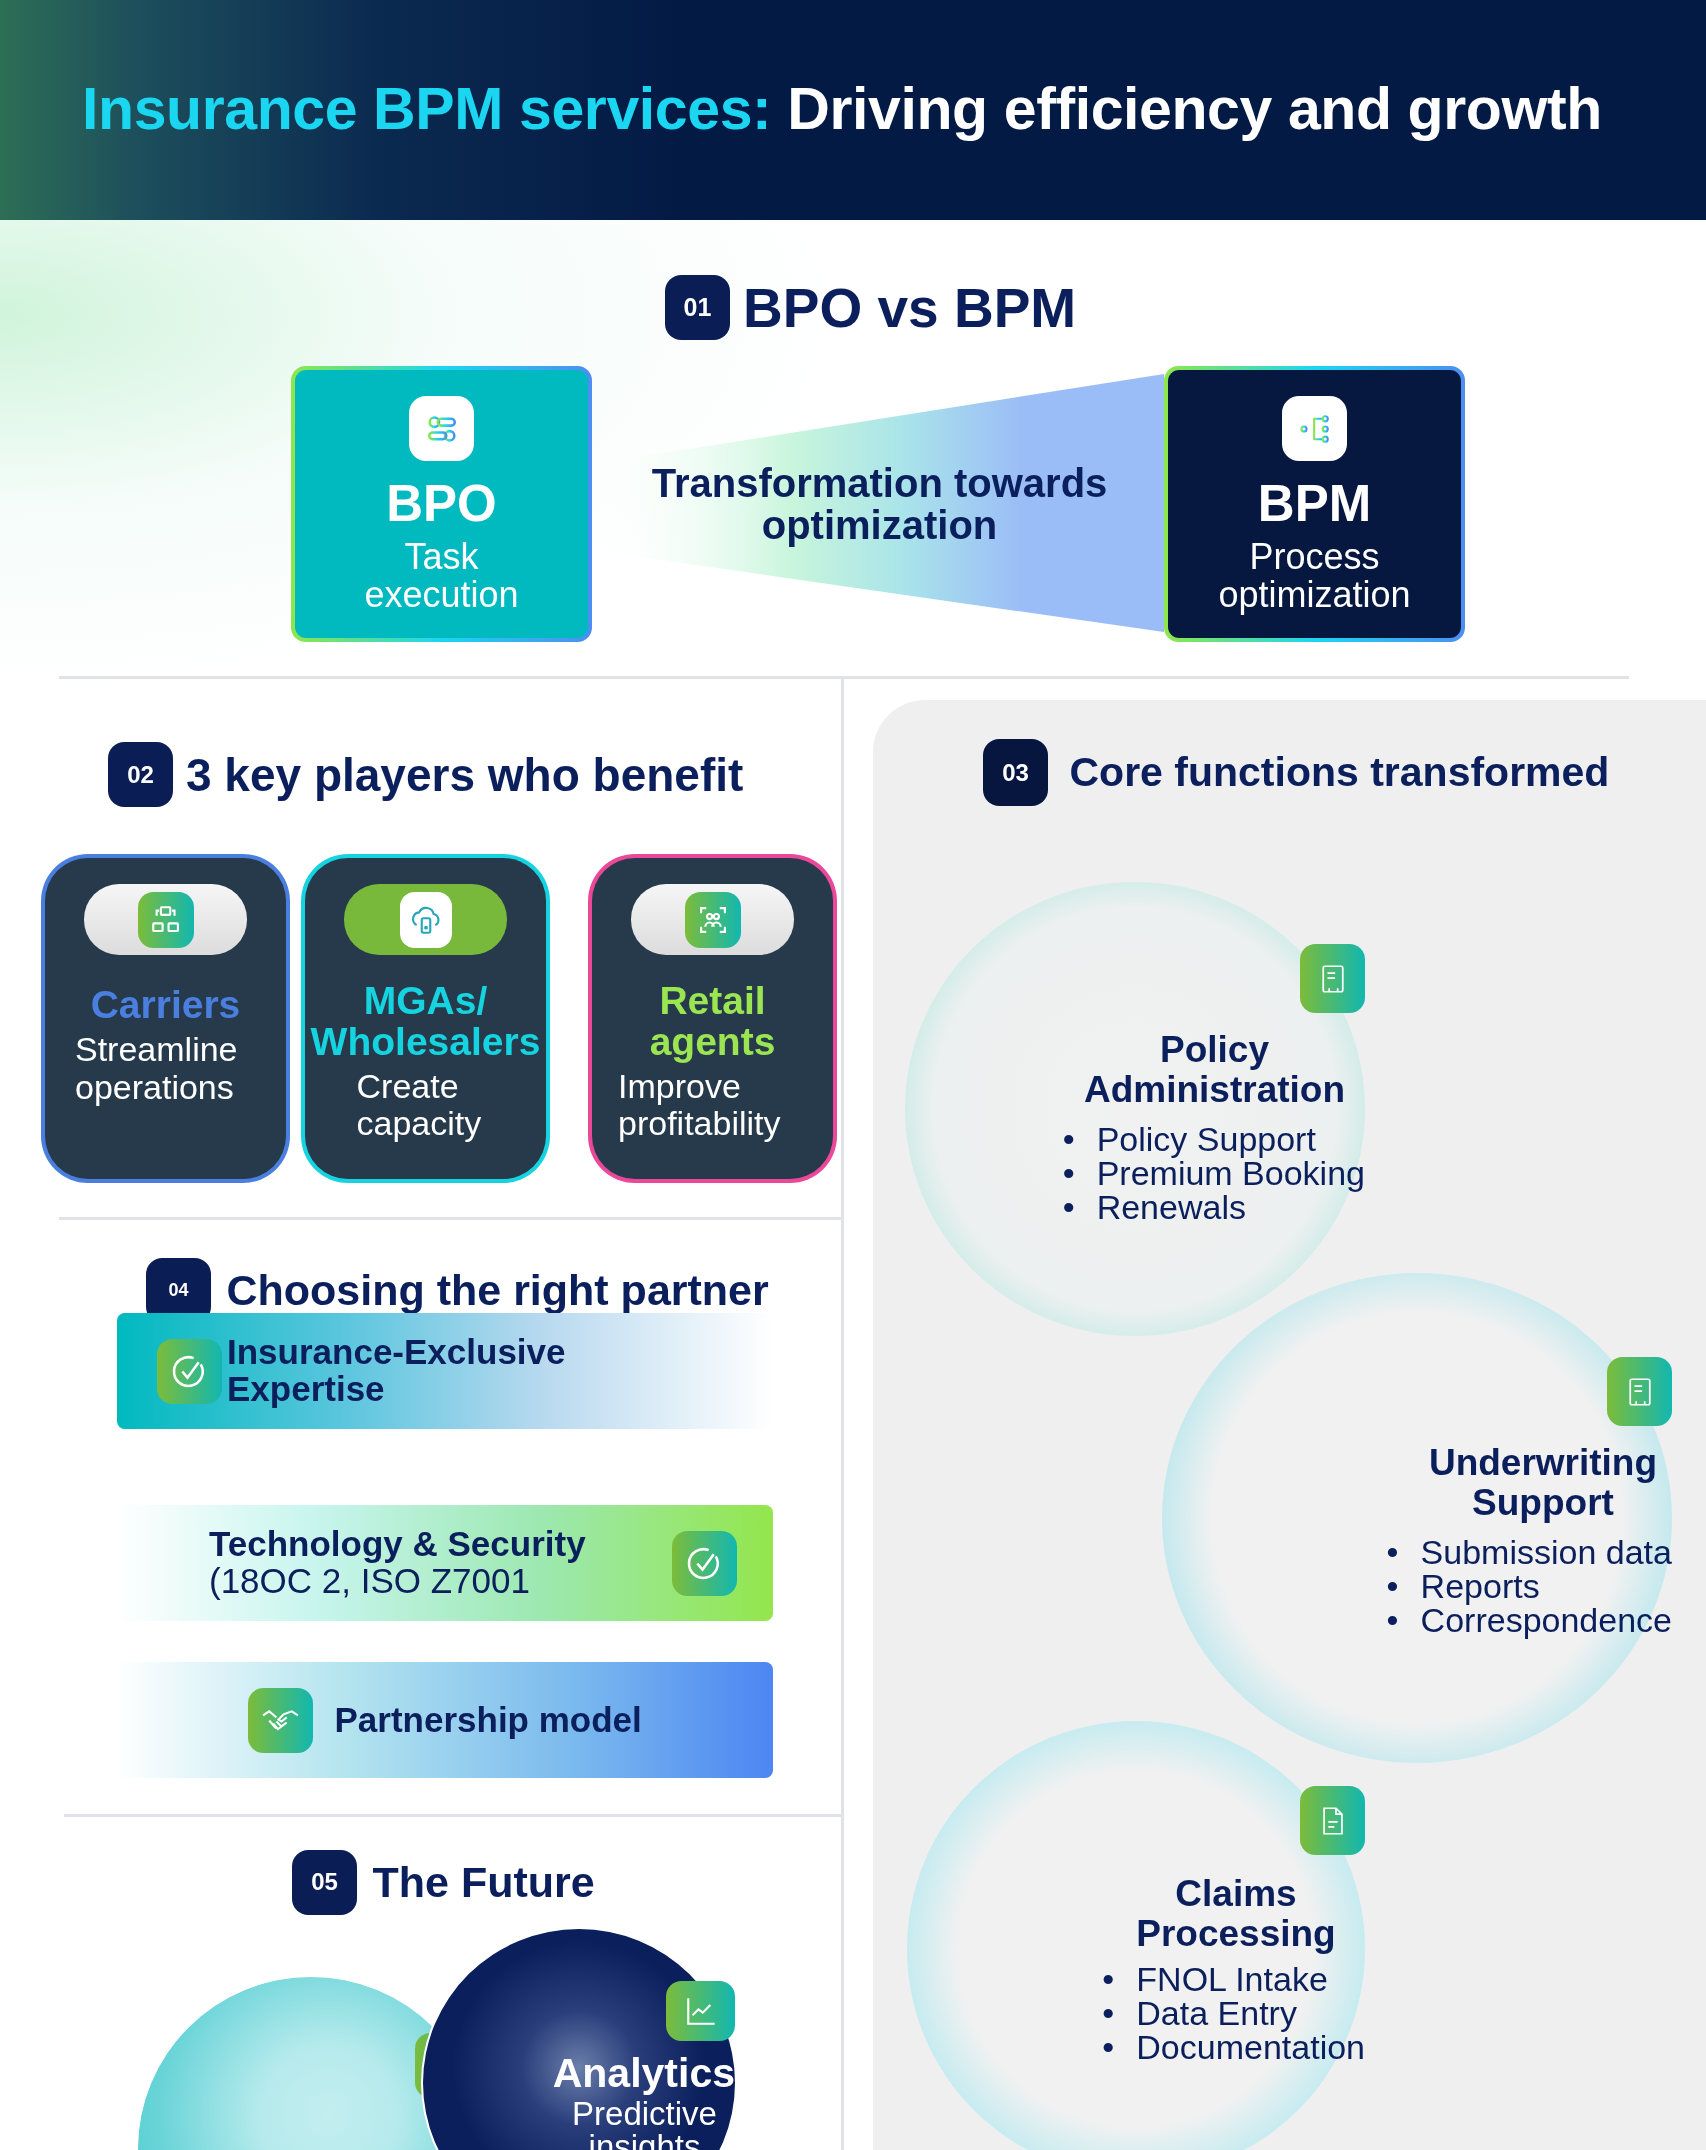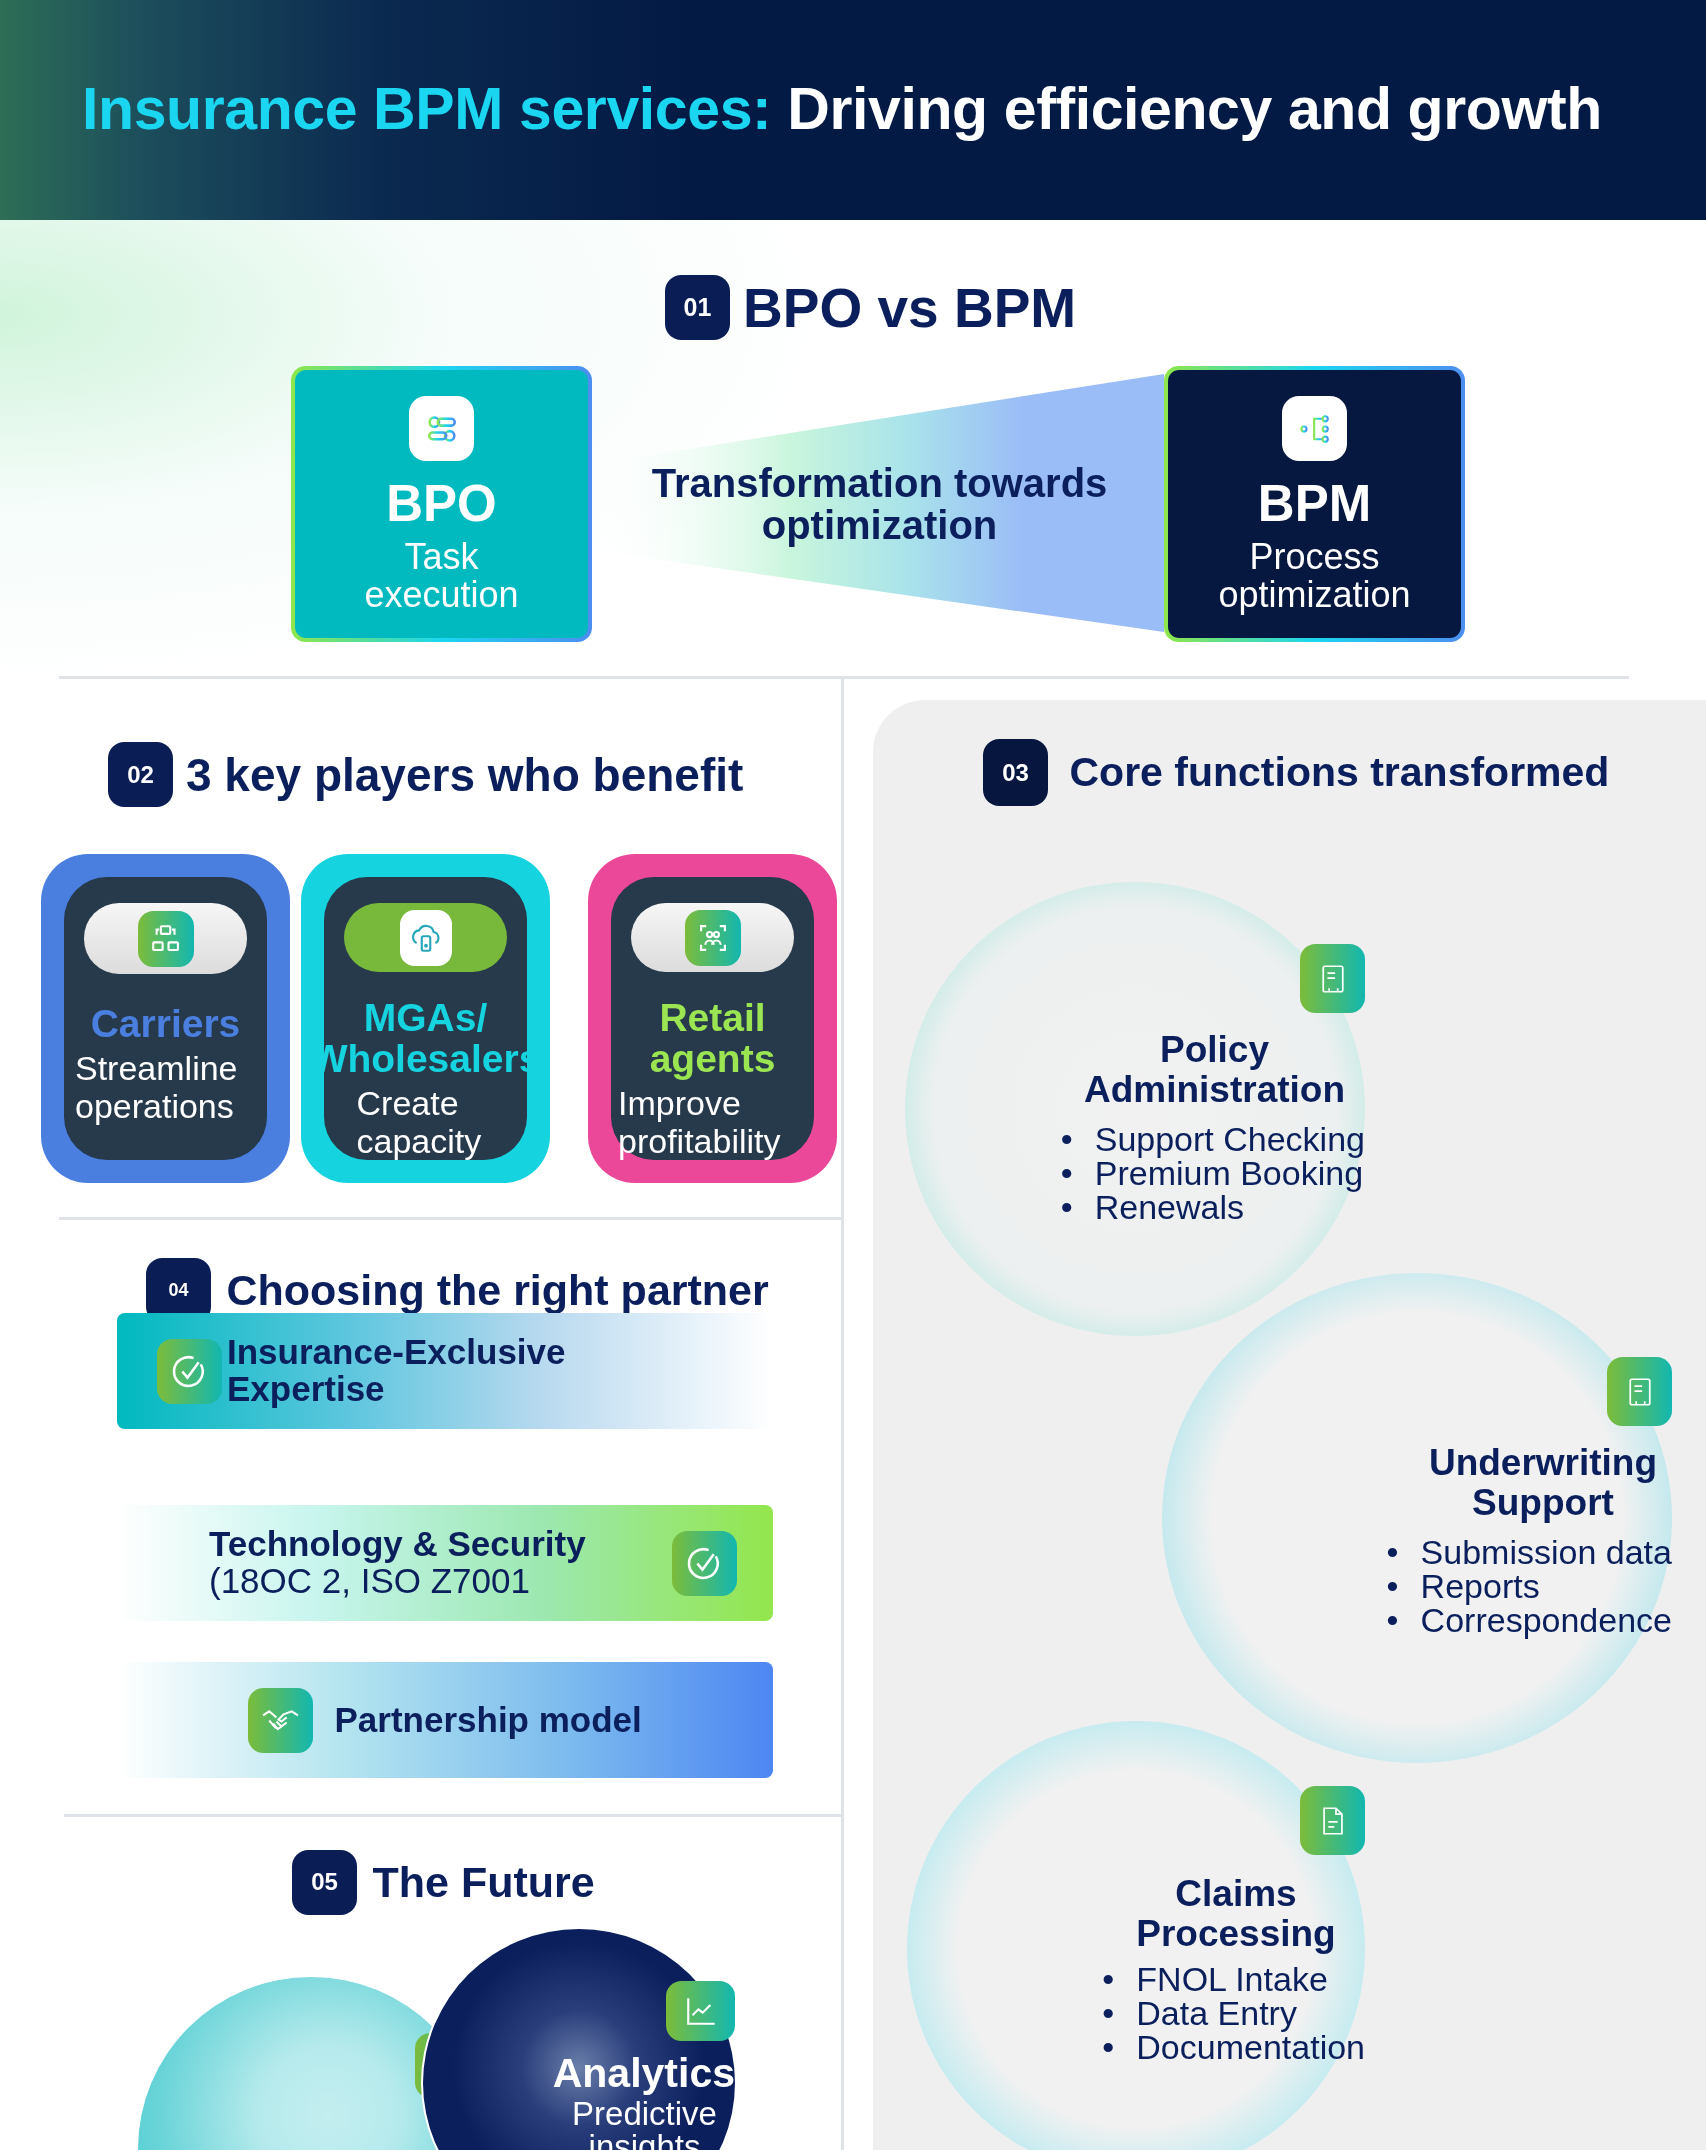--- a/index.html
+++ b/index.html
@@ -21,21 +21,21 @@
 .bpm-inner{width:100%;height:100%;border-radius:11.2px;background:#06183f;display:flex;flex-direction:column;align-items:center;color:#fff}
 .white-icon{width:65px;height:65px;background:#fff;border-radius:17px;margin-top:26px;display:flex;align-items:center;justify-content:center}
 .box-title{font-size:51px;font-weight:700;margin-top:17px;line-height:1}
 .box-sub{font-size:36px;line-height:1.05;text-align:center;margin-top:8.6px}
 .funnel{left:592px;top:374px;width:572px;height:258px}
 .funnel-text{left:632px;top:462px;width:495px;text-align:center;font-size:40px;font-weight:700;line-height:1.05;color:#0a1f5c}
 .hline{height:2.6px;background:#dfe3e8}
 .vline{width:2.6px;background:#dfe3e8}
 .s2{left:108px;top:742px;height:65px;gap:13px;font-size:46px}
 .s2 .badge{width:65px;height:65px;font-size:24px}
-.player{top:854px;width:249px;height:329px;border-radius:47px;padding:23px}
+.player{top:854px;width:249px;height:329px;border-radius:47px;padding:4px}
 .player-inner{width:100%;height:100%;border-radius:43px;background:#263a4c;display:flex;flex-direction:column;align-items:center;color:#fff}
 .pill{width:163px;height:71px;border-radius:35px;margin-top:26px;display:flex;align-items:center;justify-content:center;background:linear-gradient(180deg,#f6f6f6,#dcdcdc)}
 .gicon{background:linear-gradient(90deg,#7cbc3a,#12b7b0);border-radius:15.5px;display:flex;align-items:center;justify-content:center}
 .player-name{font-size:39px;font-weight:700;line-height:1.05;text-align:center;margin-top:30px}
 .player-desc{font-size:34px;line-height:1.1;text-align:left;margin-top:5.2px}
 .s4{left:146px;top:1260px;height:60px;gap:15.5px;font-size:43px}
 .s4 .badge{width:65px;height:65px;font-size:18px}
 .card{left:117px;width:656px;height:116px;border-radius:7.7px;display:flex;align-items:center}
 .card-text{font-size:35px;font-weight:700;line-height:1.05;color:#0a1f5c}
 .card-sub{font-weight:400}
@@ -254,21 +254,21 @@
 
 <div class="abs circle fc" style="left:905px;top:882px;width:460px;height:454px;background:radial-gradient(circle,#f1f1f1 0%,#edf0f0 62%,#c8ebe6 75%,#95e44a 92%,#95e44a 100%);padding-top:62px">
   <div class="gicon" style="width:65px;height:69px">
     <svg width="30" height="34" viewBox="0 0 70 80" fill="none" stroke="#fff" stroke-width="4">
         <rect x="12" y="10" width="46" height="60" rx="4"></rect>
         <path d="M22 26 H40 M22 38 H40 M26 62 V70 M46 62 V70"></path>
       </svg>
   </div>
   <div class="fc-title" style="margin-top:17px;width:301px">Policy Administration</div>
   <ul class="fc-list" style="margin-left:-26px">
-    <li>Support Checking</li>
+    <li>Policy Support</li>
     <li>Premium Booking</li>
     <li>Renewals</li>
   </ul>
 </div>
 
 <div class="abs circle fc" style="left:1162px;top:1273px;width:510px;height:490px;background:radial-gradient(circle,#f1f1f1 0%,#f1f1f1 58%,#c5e9ee 72%,#8fe3f0 82%,#4d86f0 100%);padding-top:84px">
   <div class="gicon" style="width:65px;height:69px">
     <svg width="30" height="34" viewBox="0 0 70 80" fill="none" stroke="#fff" stroke-width="4">
         <rect x="12" y="10" width="46" height="60" rx="4"></rect>
         <path d="M22 26 H40 M22 38 H40 M26 62 V70 M46 62 V70"></path>

